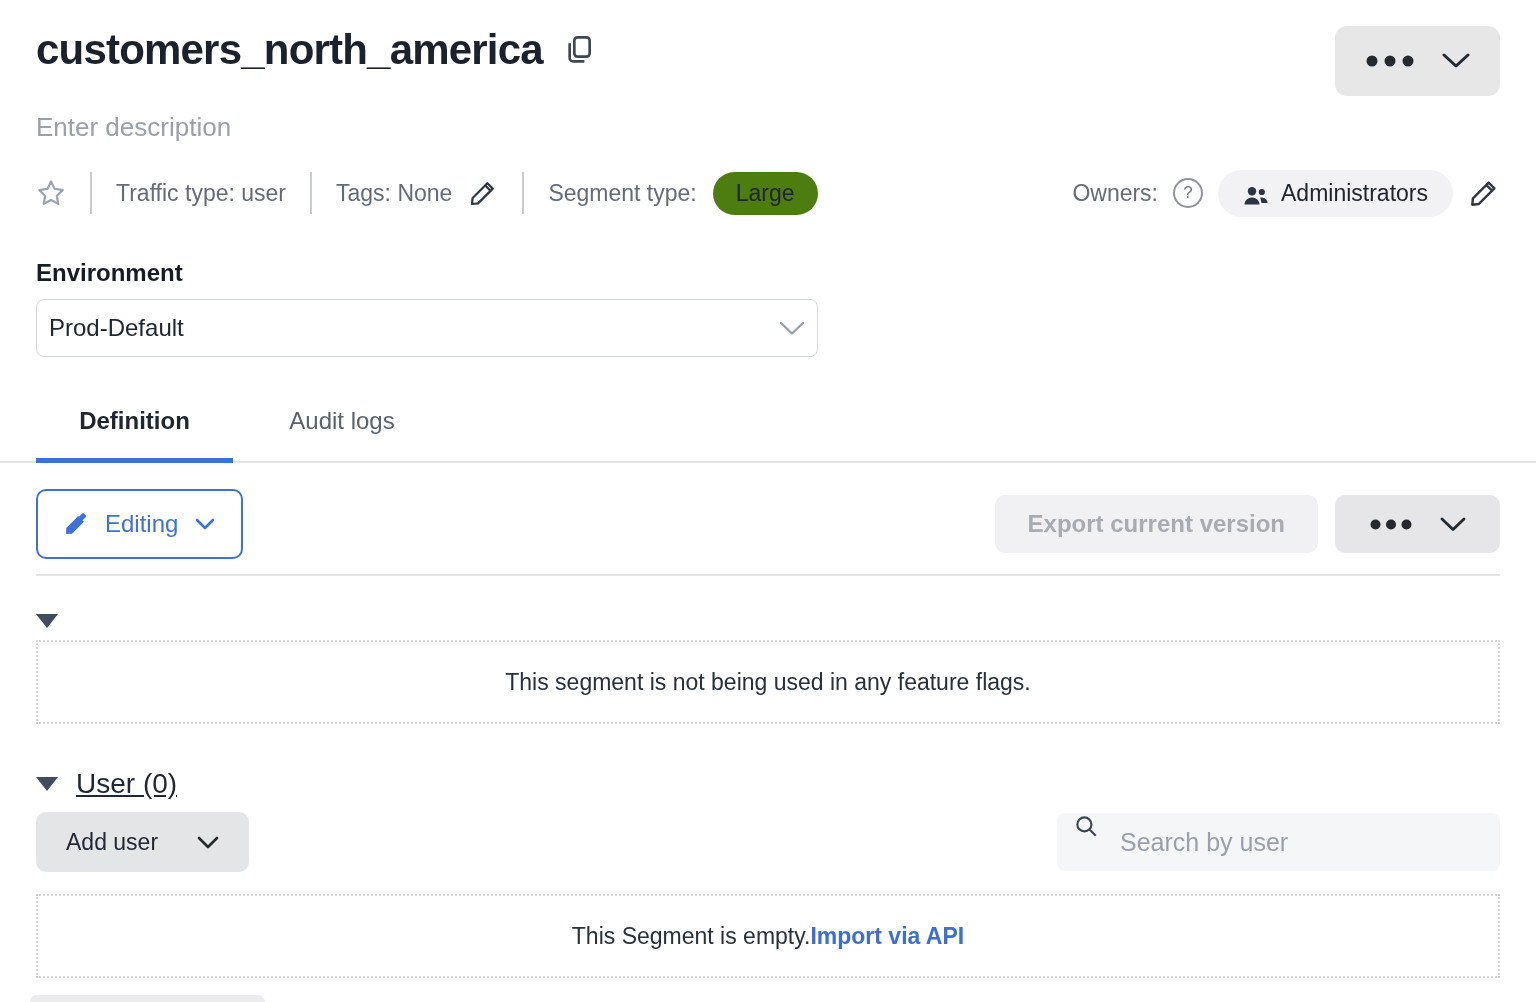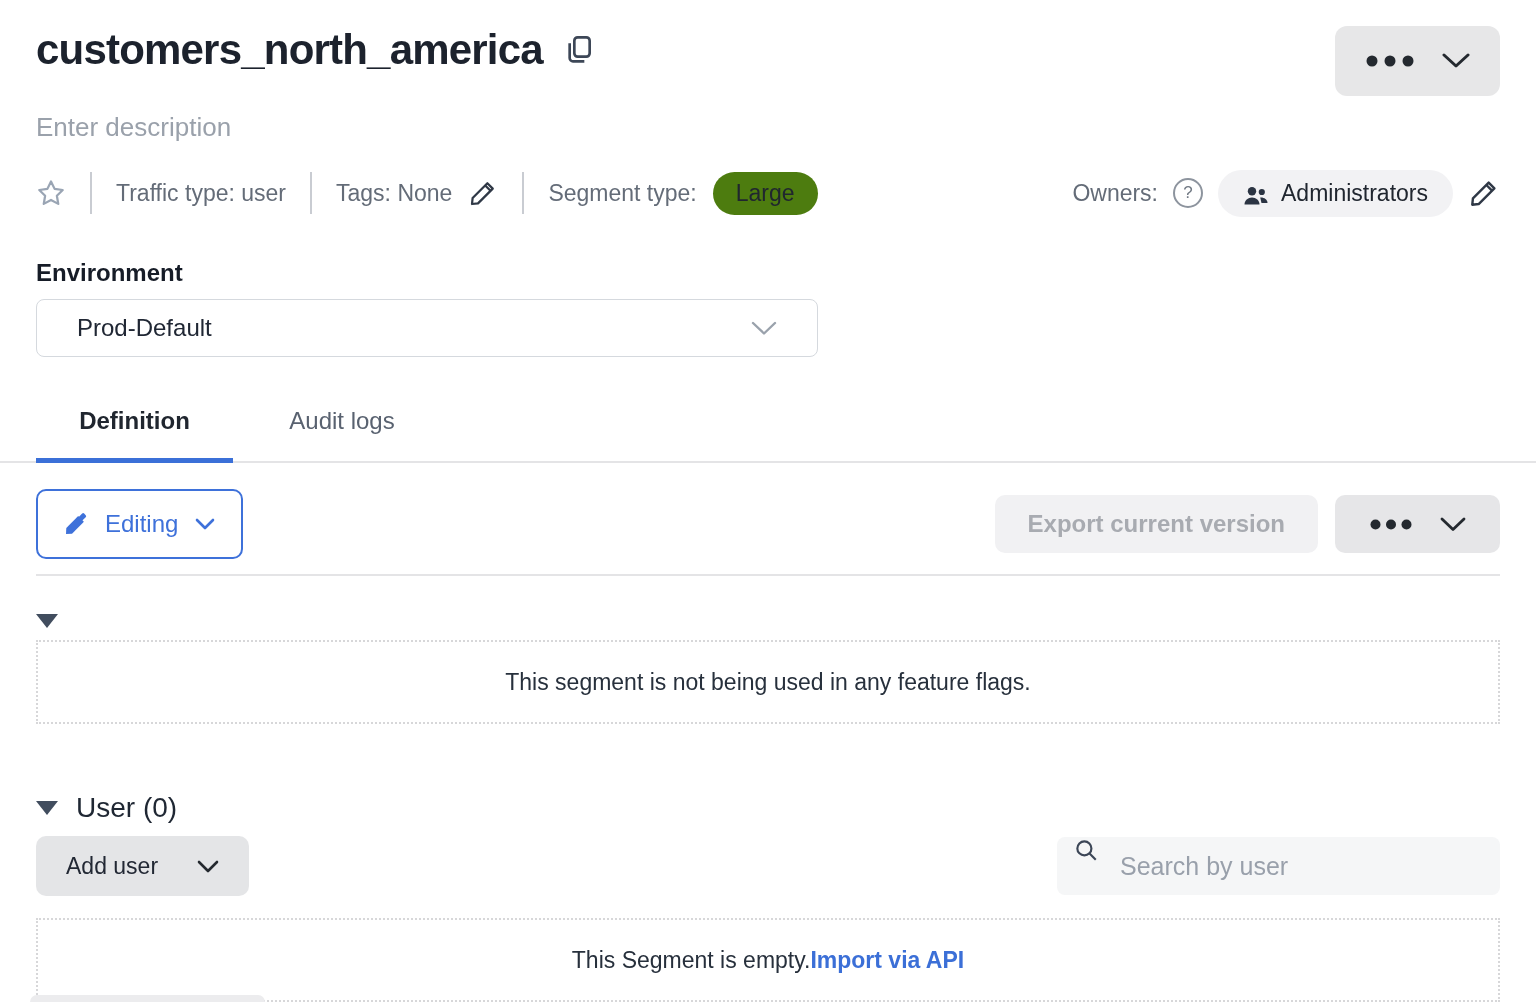--- a/index.html
+++ b/index.html
@@ -26,21 +26,21 @@
   .meta-right { display:flex; align-items:center; gap:15px; }
   .help-circle { width:30px; height:30px; border:2px solid #8d949e; border-radius:50%;
                  display:flex; align-items:center; justify-content:center;
                  font-size:17px; color:#707883; cursor:pointer; background:none; }
   .owners-pill { background:#f2f2f4; border-radius:999px; padding:10px 25px; display:flex;
                  align-items:flex-end; gap:12px; font-size:23px; color:#20262f; }
 
   
   .env-label { margin-top:44px; font-size:24px; font-weight:700; color:#161c27; }
   .env-select { margin-top:12px; width:782px; height:58px; border:1px solid #d5d9de; border-radius:8px;
-                display:flex; align-items:center; justify-content:space-between; padding:0 40px;
+                display:flex; align-items:center; justify-content:space-between; padding:0 12px;
                 font-size:24px; color:#202734; cursor:pointer; background:#fff; }
 
   
   .tabs { margin:38px -36px 0; padding:0 36px; border-bottom:2px solid #e4e4e6; display:flex; }
   .tab { font-size:24px; text-align:center; padding:12px 0 26px; position:relative; cursor:pointer; background:none; border:none; }
   .tab.active { min-width:197px; font-weight:700; color:#20262f; font-family:"Liberation Sans", sans-serif;}
   .tab.inactive { min-width:158px; margin-left:30px; color:#596270; font-family:"Liberation Sans", sans-serif; }
   .tab.active::after { content:""; position:absolute; left:0; right:0; bottom:-2px; height:5px; background:#3b70d8; }
 
   
@@ -52,21 +52,21 @@
   .export-btn { height:58px; padding:0 33px; background:#f1f1f3; border:none; border-radius:10px;
                 color:#a8abb1; font-size:24px; font-weight:700; cursor:default;
                 font-family:"Liberation Sans", sans-serif; }
   .more-btn { width:165px; height:58px; background:#e6e6e8; border:none; border-radius:10px;
               display:flex; align-items:center; justify-content:center; gap:28px; cursor:pointer; }
   .divider { margin-top:15px; border-top:2px solid #e4e4e6; }
 
   
   .section-header { display:flex; align-items:center; gap:18px; cursor:pointer; }
   .section-header.flags { margin-top:38px; }
-  .section-header.users { margin-top:68px; }
+  .section-header.users { margin-top:44px;text-decoration:underline; }
   .caret { width:0; height:0; border-left:11px solid transparent; border-right:11px solid transparent;
            border-top:14px solid #414d5e; }
   .section-title { font-size:28px; color:#1f2733; }
   .dotted-box { margin-top:12px; height:84px; border:2px dotted #d7d7d9;
                 display:flex; align-items:center; justify-content:center; font-size:23px; color:#27303c; }
   .dotted-box .link { color:#3b6fd7; font-weight:700; text-decoration:none; cursor:pointer; }
   .gap-link { margin-left:9px; }
 
   
   .user-controls { margin-top:12px; display:flex; align-items:center; justify-content:space-between; }

